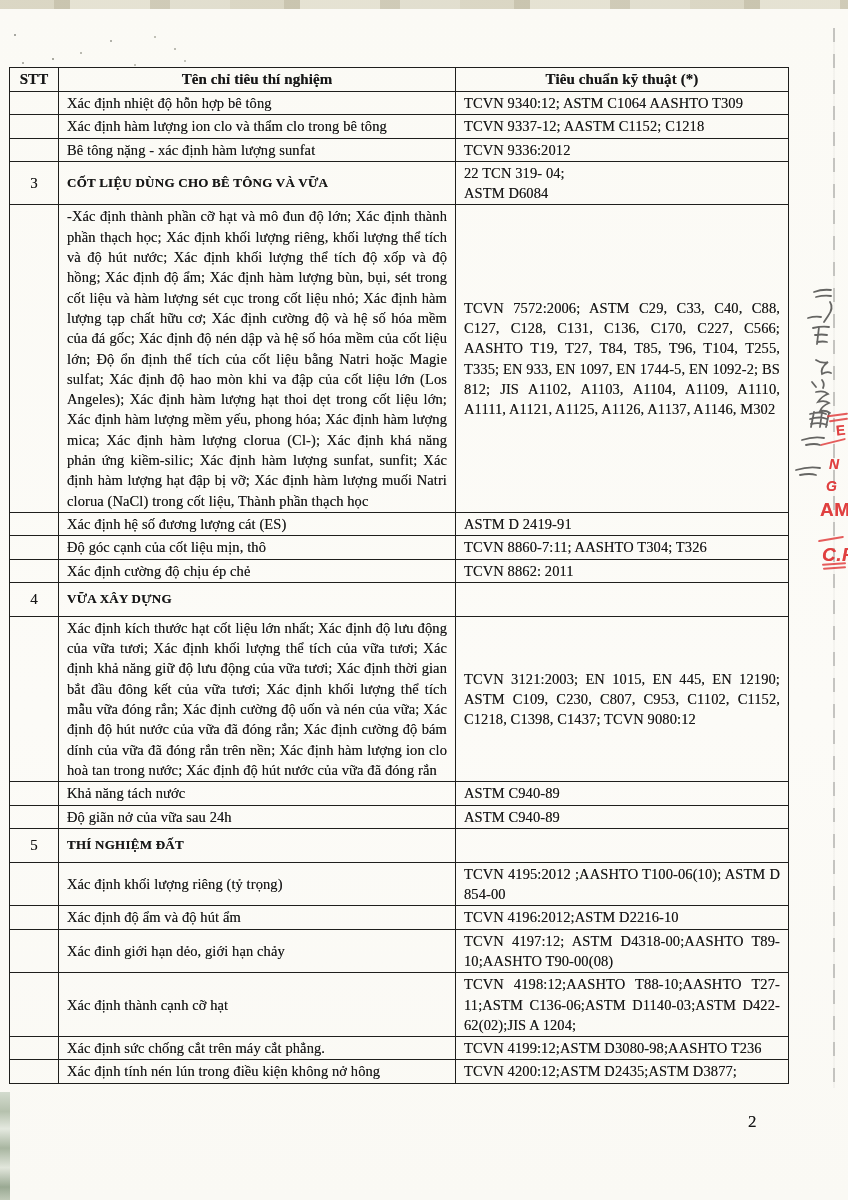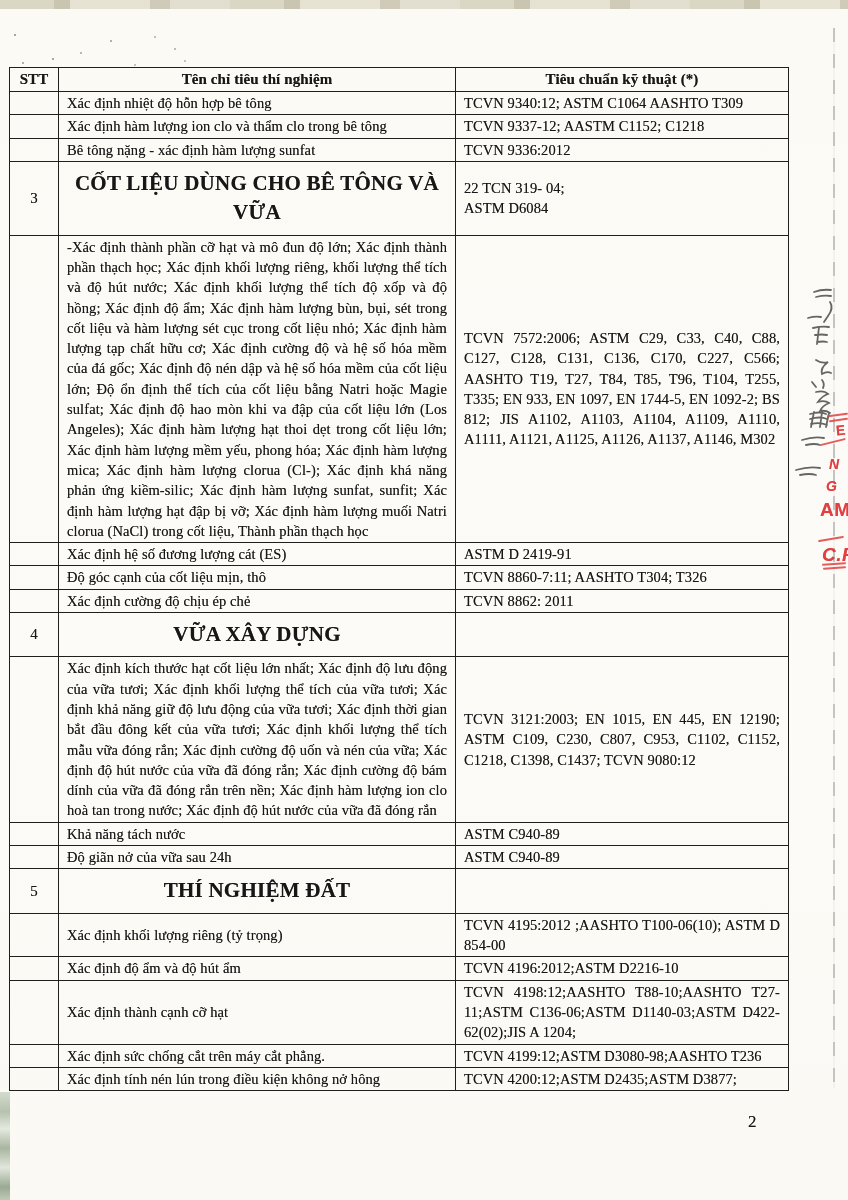--- a/index.html
+++ b/index.html
@@ -43,21 +43,21 @@
     line-height:1.4;
     letter-spacing:.1px;
   }
   th{font-size:15px;font-weight:700;text-align:center;padding:2px 4px;line-height:1.25;}
   col.c-stt{width:49px;}
   col.c-name{width:397px;}
   col.c-std{width:333px;}
   td.col-stt{text-align:center;font-size:15px;}
   td.col-name{text-align:justify;}
   td.col-std{text-align:justify;white-space:pre-line;}
-  tr.section-row td.col-name{font-weight:700;font-size:21px;letter-spacing:.25px;padding:7px 8px;text-align:center;}
+  tr.section-row td.col-name{font-weight:700;font-size:13px;letter-spacing:.25px;padding:7px 8px;text-align:left;}
   tr.section-row td.col-stt{font-size:15px;padding:6px 2px;}
   
   table.standards{text-shadow:0 0 .45px rgba(20,20,20,.6);}
   
   .page-number{
     position:absolute;left:748px;top:1112px;font-size:17px;letter-spacing:.5px;
     text-shadow:0 0 .4px rgba(20,20,20,.6);
   }
   
   .hand-notes{position:absolute;left:786px;top:280px;width:62px;height:220px;}
@@ -174,20 +174,25 @@
           <td class="col-name">Xác định khối lượng riêng (tỷ trọng)</td>
           <td class="col-std">TCVN 4195:2012 ;AASHTO T100-06(10); ASTM D 854-00</td>
         </tr>
         <tr>
           <td class="col-stt"></td>
           <td class="col-name">Xác định độ ẩm và độ hút ẩm</td>
           <td class="col-std">TCVN 4196:2012;ASTM D2216-10</td>
         </tr>
         <tr>
           <td class="col-stt"></td>
+          <td class="col-name">Xác đinh giới hạn dẻo, giới hạn chảy</td>
+          <td class="col-std">TCVN 4197:12; ASTM D4318-00;AASHTO T89-10;AASHTO T90-00(08)</td>
+        </tr>
+        <tr>
+          <td class="col-stt"></td>
           <td class="col-name">Xác định thành cạnh cỡ hạt</td>
           <td class="col-std">TCVN 4198:12;AASHTO T88-10;AASHTO T27-11;ASTM C136-06;ASTM D1140-03;ASTM D422-62(02);JIS A 1204;</td>
         </tr>
         <tr>
           <td class="col-stt"></td>
           <td class="col-name">Xác định sức chống cắt trên máy cắt phẳng.</td>
           <td class="col-std">TCVN 4199:12;ASTM D3080-98;AASHTO T236</td>
         </tr>
         <tr>
           <td class="col-stt"></td>

